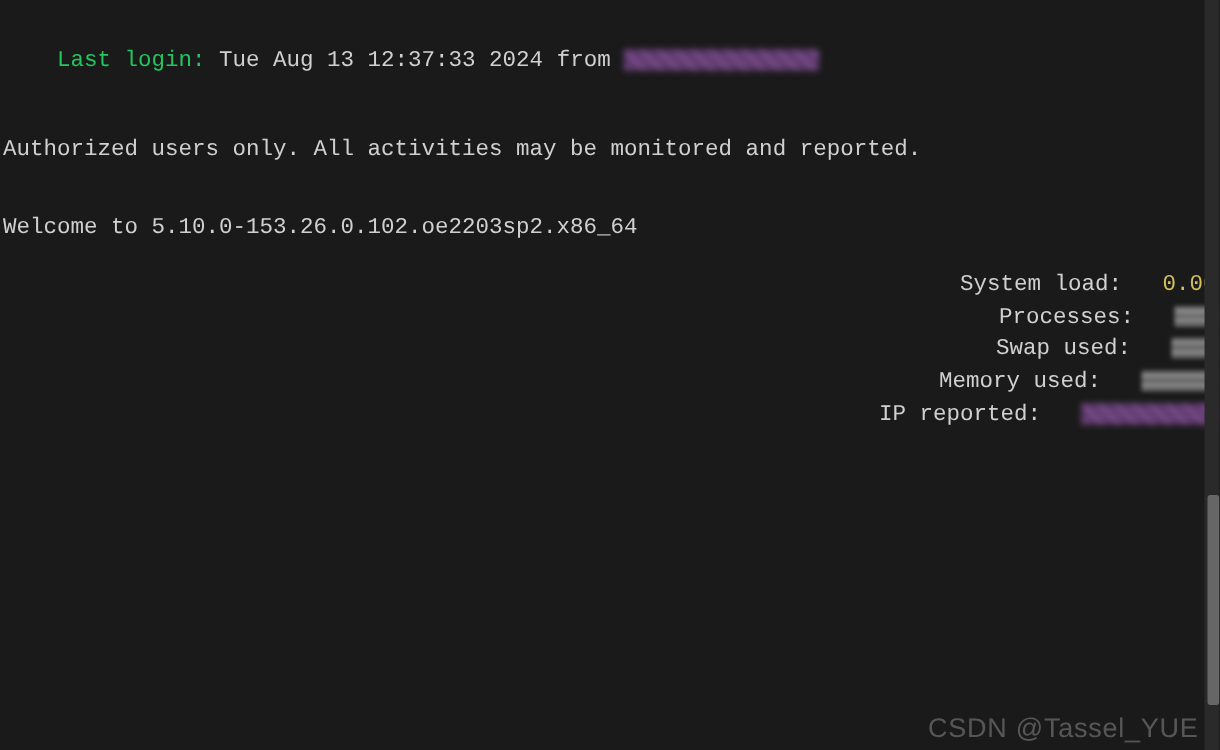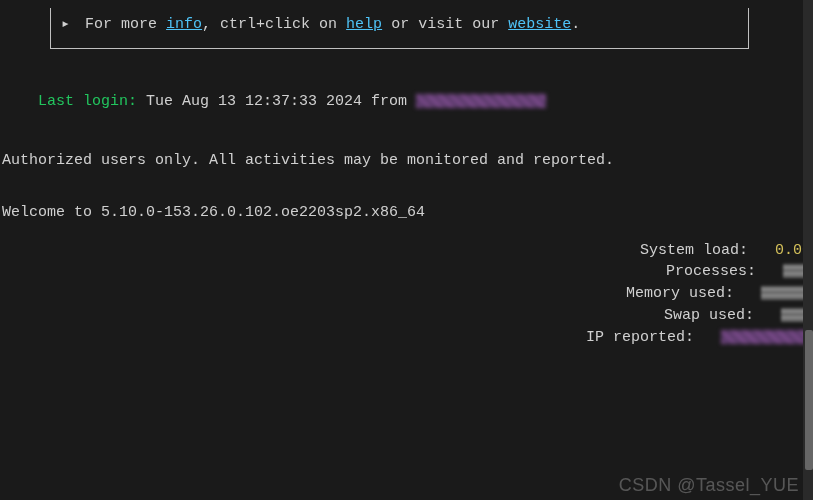--- a/index.html
+++ b/index.html
@@ -122,39 +122,35 @@
       font-size: 18px;
       font-family: Arial, sans-serif;
       letter-spacing: 0.5px;
     }
   </style>
 </head>
 <body>
 
 <div class="terminal">
 
-  <div class="tip-box">
-    <span class="tip-bullet">▸</span>
-    <span>For more </span><span class="link">info</span><span>, ctrl+click on </span><span class="link">help</span><span> or visit our </span><span class="link">website</span><span>.</span>
-  </div>
 
   <div class="line login-line">
     <span class="cyan">Last login:</span><span> Tue Aug 13 12:37:33 2024 from </span><span class="pixelate" style="width:130px;"></span>
   </div>
 
   <div class="line auth-line">Authorized users only. All activities may be monitored and reported.</div>
 
   <div class="line welcome-line">Welcome to 5.10.0-153.26.0.102.oe2203sp2.x86_64</div>
 
 
   <div class="stats">
     <div class="stat-row"><span class="stat-label">System load:</span>   <span class="yellow">0.00</span></div>
     <div class="stat-row"><span class="stat-label">Processes:</span>   <span class="pixelate-gray" style="width:28px;"></span></div>
+    <div class="stat-row"><span class="stat-label">Swap used:</span>   <span class="pixelate-gray" style="width:30px;"></span></div>
     <div class="stat-row"><span class="stat-label">Memory used:</span>   <span class="pixelate-gray" style="width:50px;"></span></div>
-    <div class="stat-row"><span class="stat-label">Swap used:</span>   <span class="pixelate-gray" style="width:30px;"></span></div>
     <div class="stat-row"><span class="stat-label">IP reported:</span>   <span class="pixelate" style="width:90px;"></span></div>
   </div>
 
 </div>
 
 <div class="scrollbar">
   <div class="scrollbar-thumb"></div>
 </div>
 
 <div class="watermark">CSDN @Tassel_YUE</div>

